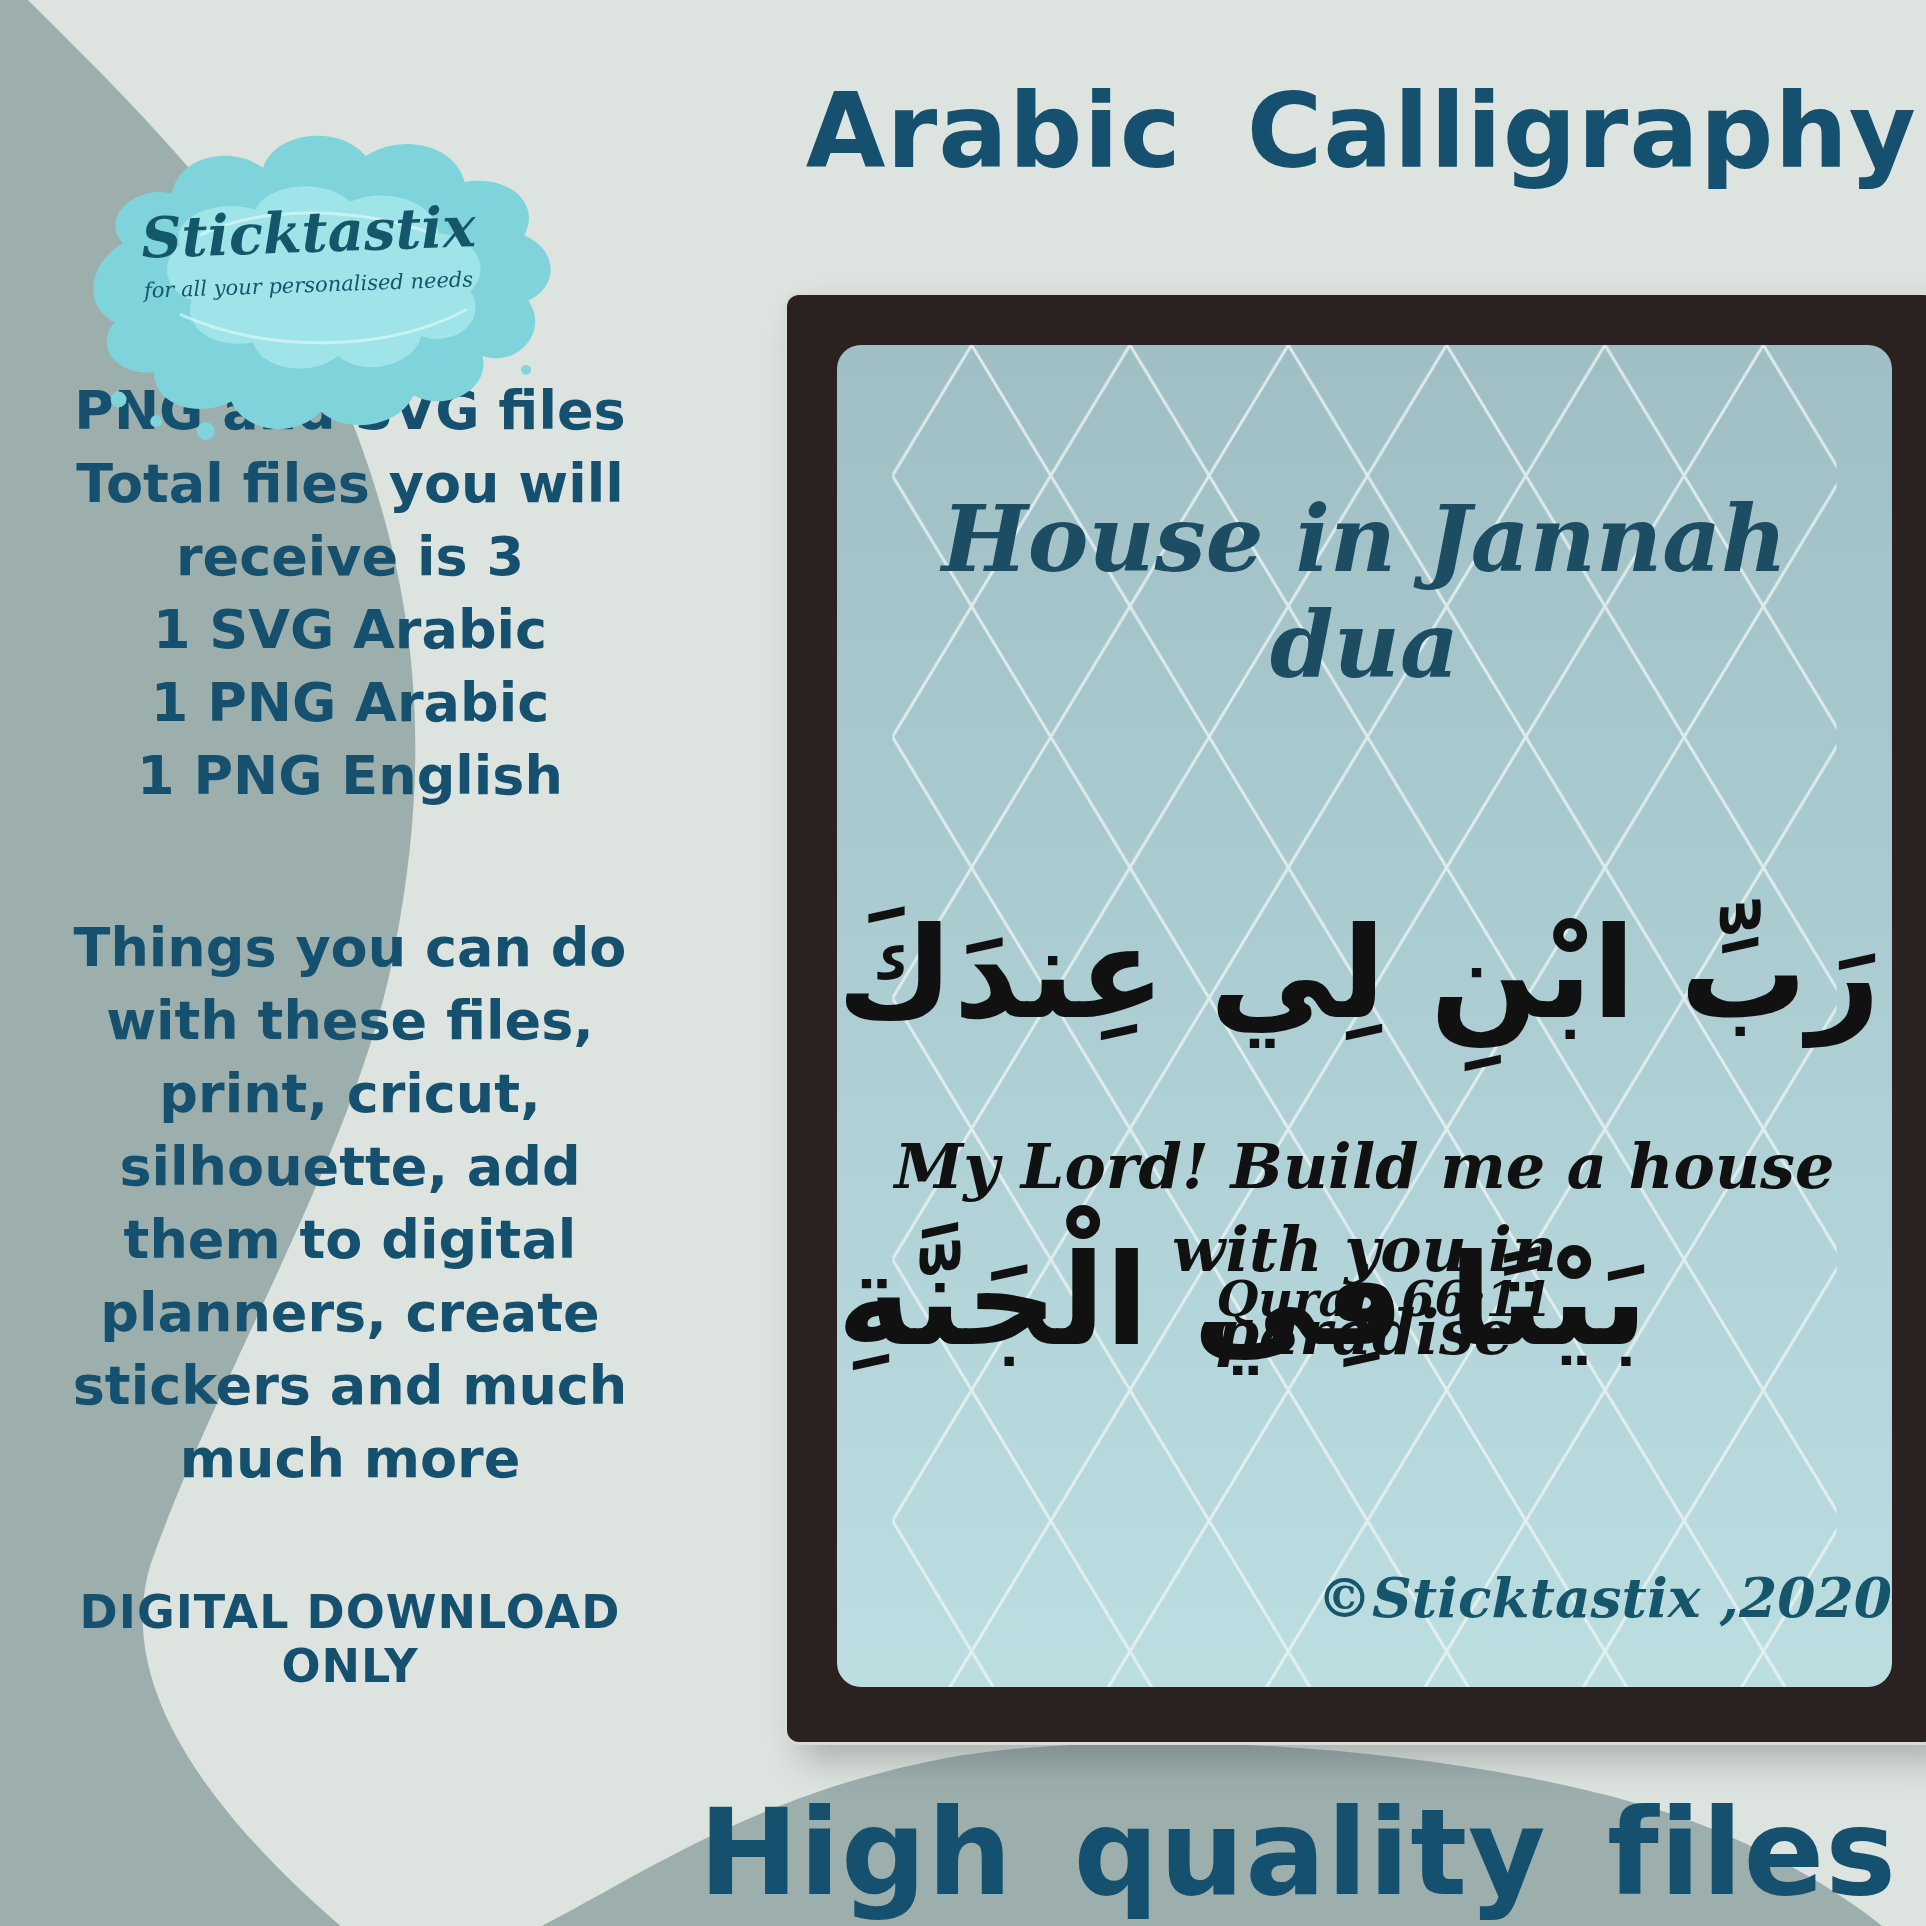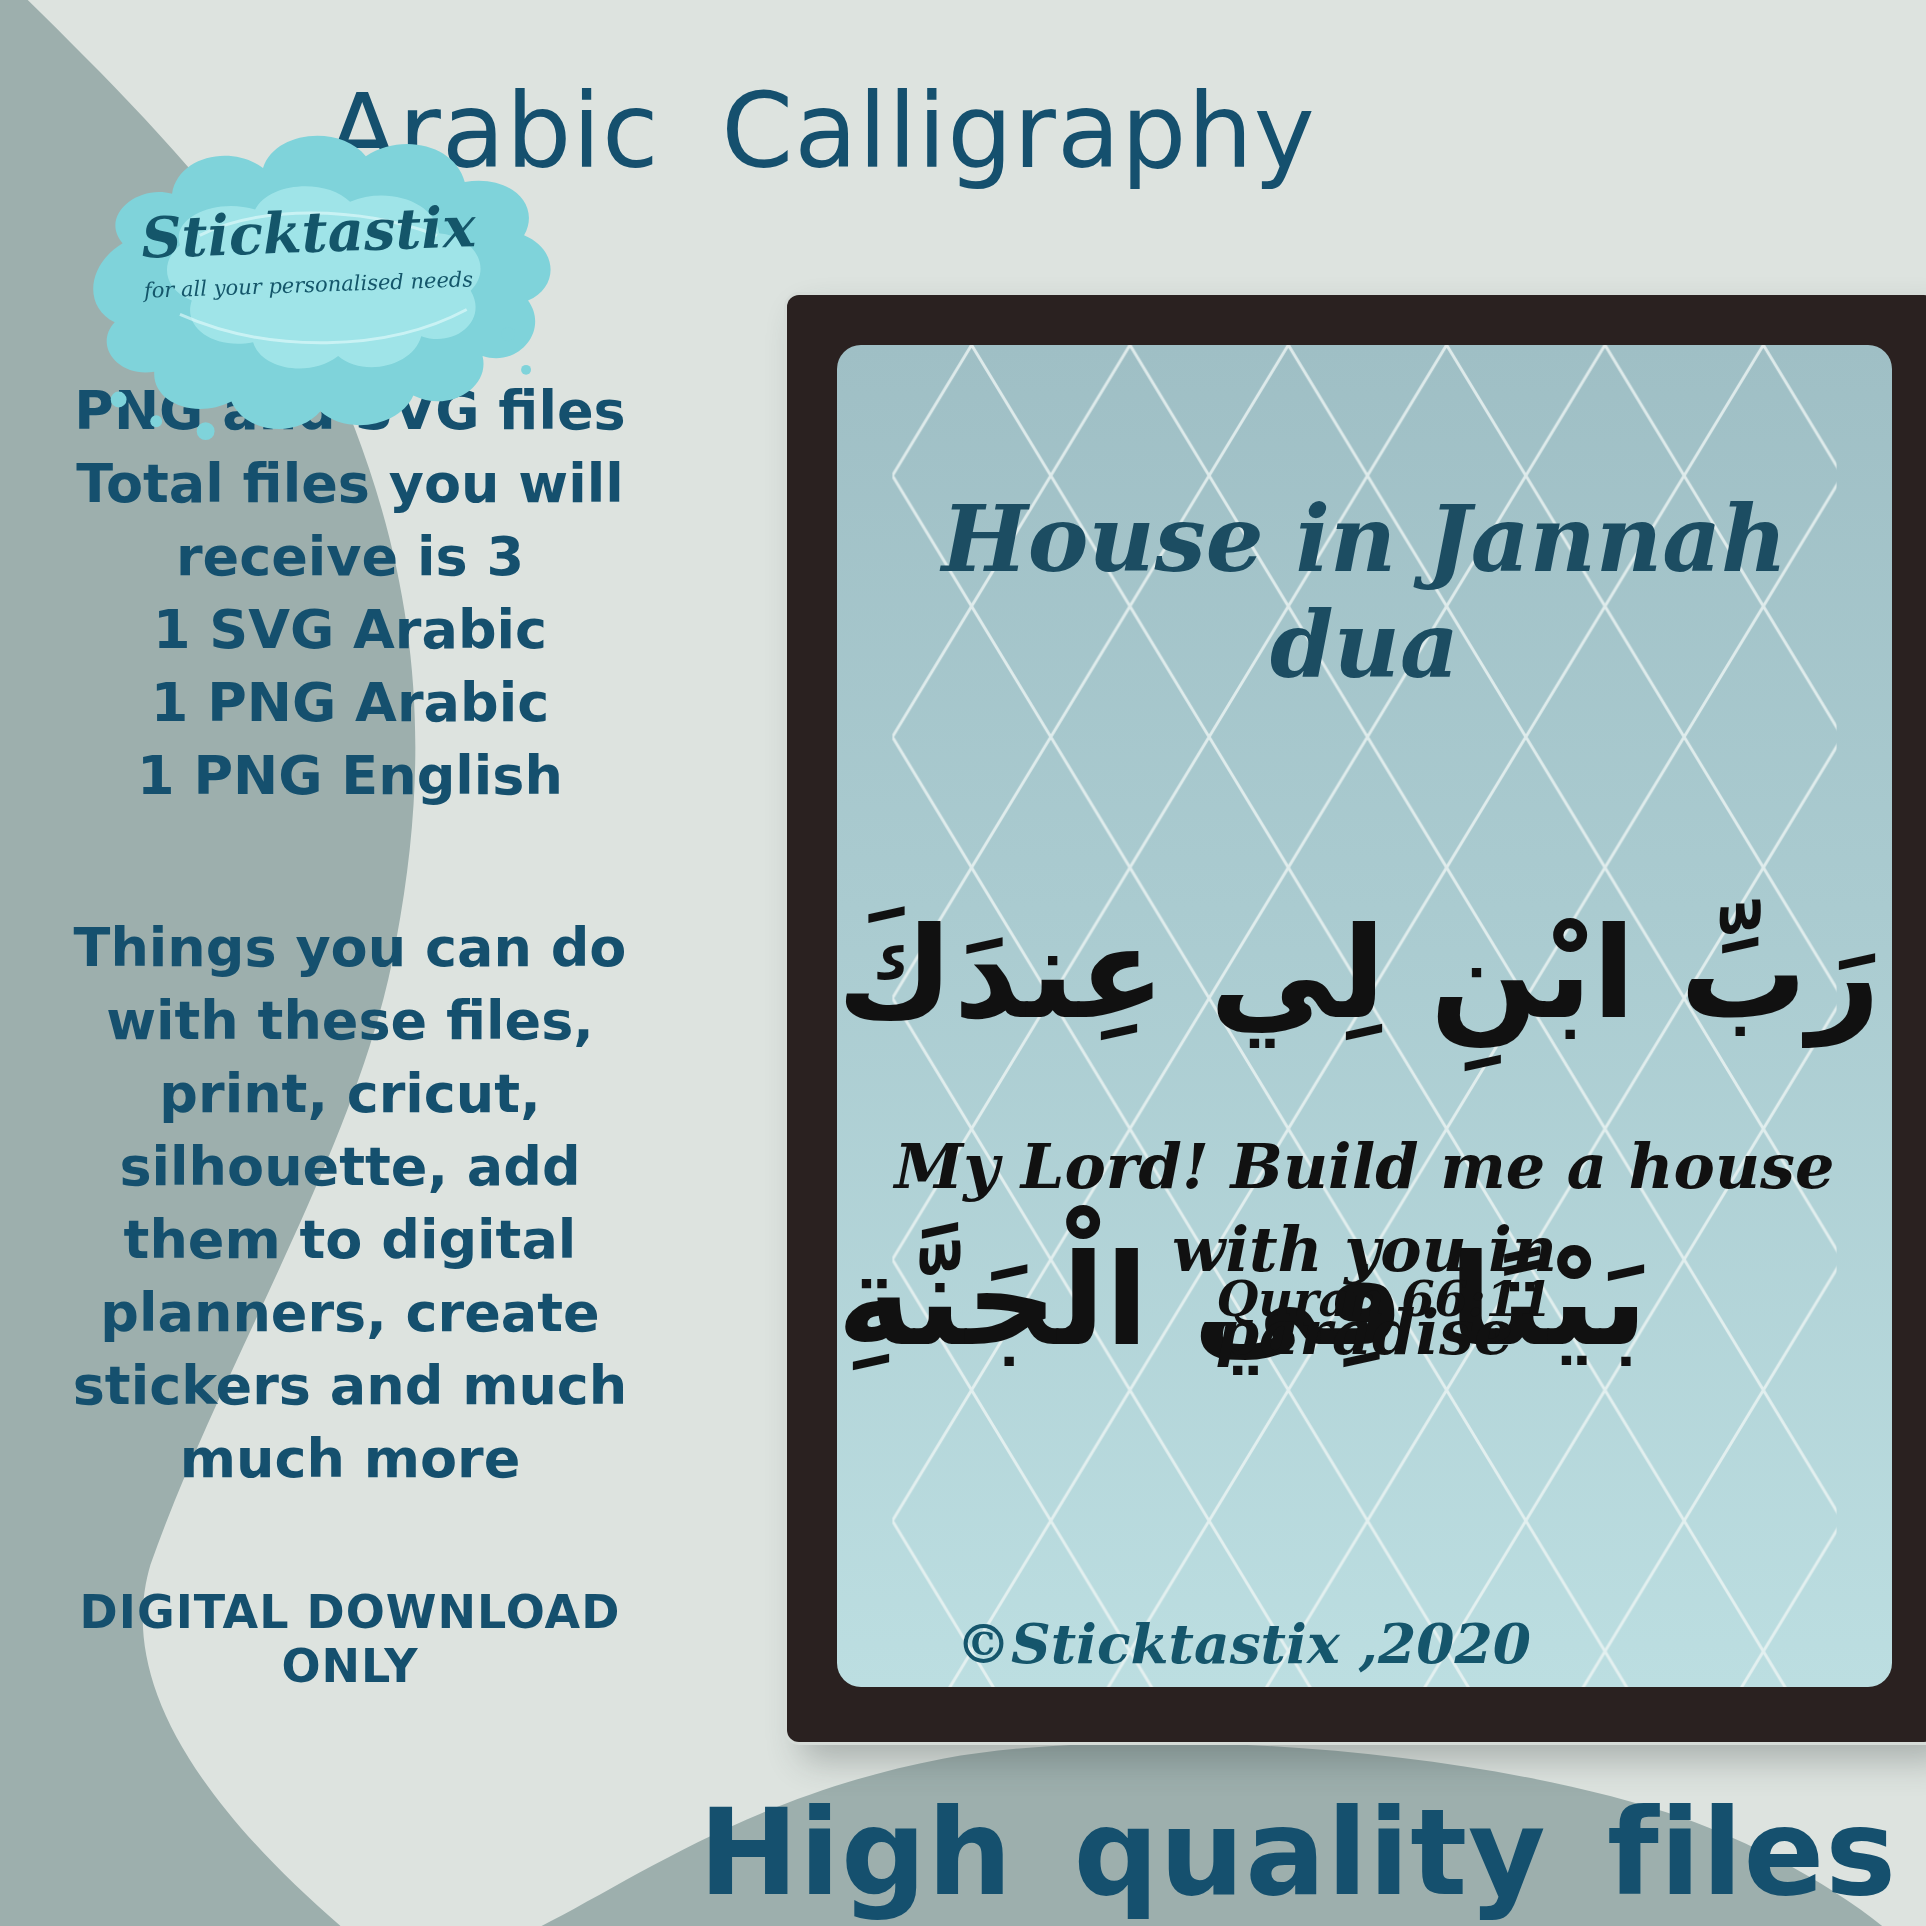--- a/index.html
+++ b/index.html
@@ -17,21 +17,21 @@
   .splash-line{stroke:#e6fbfc;stroke-width:3;fill:none;opacity:.6;}
   #logo-text{position:absolute;left:0;top:117px;width:100%;text-align:center;
     font-family:"DejaVu Serif",serif;font-style:italic;font-weight:700;
     font-size:56px;color:var(--logo_text,#14566a);transform:rotate(-2deg);line-height:1;}
   #logo-tagline{position:absolute;left:0;top:186px;width:100%;text-align:center;
     font-family:"DejaVu Serif",serif;font-style:italic;font-size:21px;
     color:var(--logo_text,#14566a);transform:rotate(-2deg);}
 
   
   #main-title{position:absolute;left:327px;right:10px;top:71px;z-index:2;
-    text-align:left;font-weight:400;font-size:103px;letter-spacing:1px;word-spacing:28px;
+    text-align:right;font-weight:700;font-size:103px;letter-spacing:1px;word-spacing:28px;
     color:var(--heading_teal,#15506e);}
 
   
   .left-block{position:absolute;left:28px;width:644px;z-index:2;text-align:center;
     color:var(--heading_teal,#15506e);font-weight:700;}
   #files-info{top:374px;font-size:54px;line-height:73px;}
   #usage-info{top:911px;font-size:54px;line-height:73px;}
   #download-note{top:1585px;font-size:46px;letter-spacing:1px;}
 
   
@@ -49,23 +49,23 @@
     color:var(--screen_heading,#1c4d62);}
   #arabic-calligraphy{position:absolute;left:0;top:465px;width:100%;height:327px;
     direction:rtl;text-align:left;line-height:327px;font-size:127px;font-weight:700;
     font-family:"DejaVu Sans",sans-serif;color:var(--calligraphy_black,#111111);}
   #translation{position:absolute;left:30px;right:30px;top:780px;text-align:center;
     font-family:"DejaVu Serif",serif;font-style:italic;font-weight:700;font-size:62px;line-height:83px;
     color:var(--calligraphy_black,#111111);}
   #reference{position:absolute;left:0;top:926px;width:100%;text-align:center;
     font-family:"DejaVu Serif",serif;font-style:italic;font-weight:700;font-size:48px;
     color:var(--calligraphy_black,#111111);padding-left:20px;}
-  #watermark{position:absolute;left:119px;right:0;top:1220px;text-align:left;
+  #watermark{position:absolute;left:119px;right:0;top:1220px;text-align:right;
     font-family:"DejaVu Serif",serif;font-style:italic;font-weight:700;font-size:55px;
-    color:var(--watermark_teal,#15566c);margin-top:46px;}
+    color:var(--watermark_teal,#15566c);}
 
   
   #footer-title{position:absolute;left:416px;right:30px;top:1744px;z-index:5;text-align:right;
     font-weight:700;font-size:119px;letter-spacing:1px;word-spacing:18px;
     color:var(--heading_teal,#15506e);margin-top:40px;}
 </style>
 </head>
 <body>
 
 <div id="canvas">

